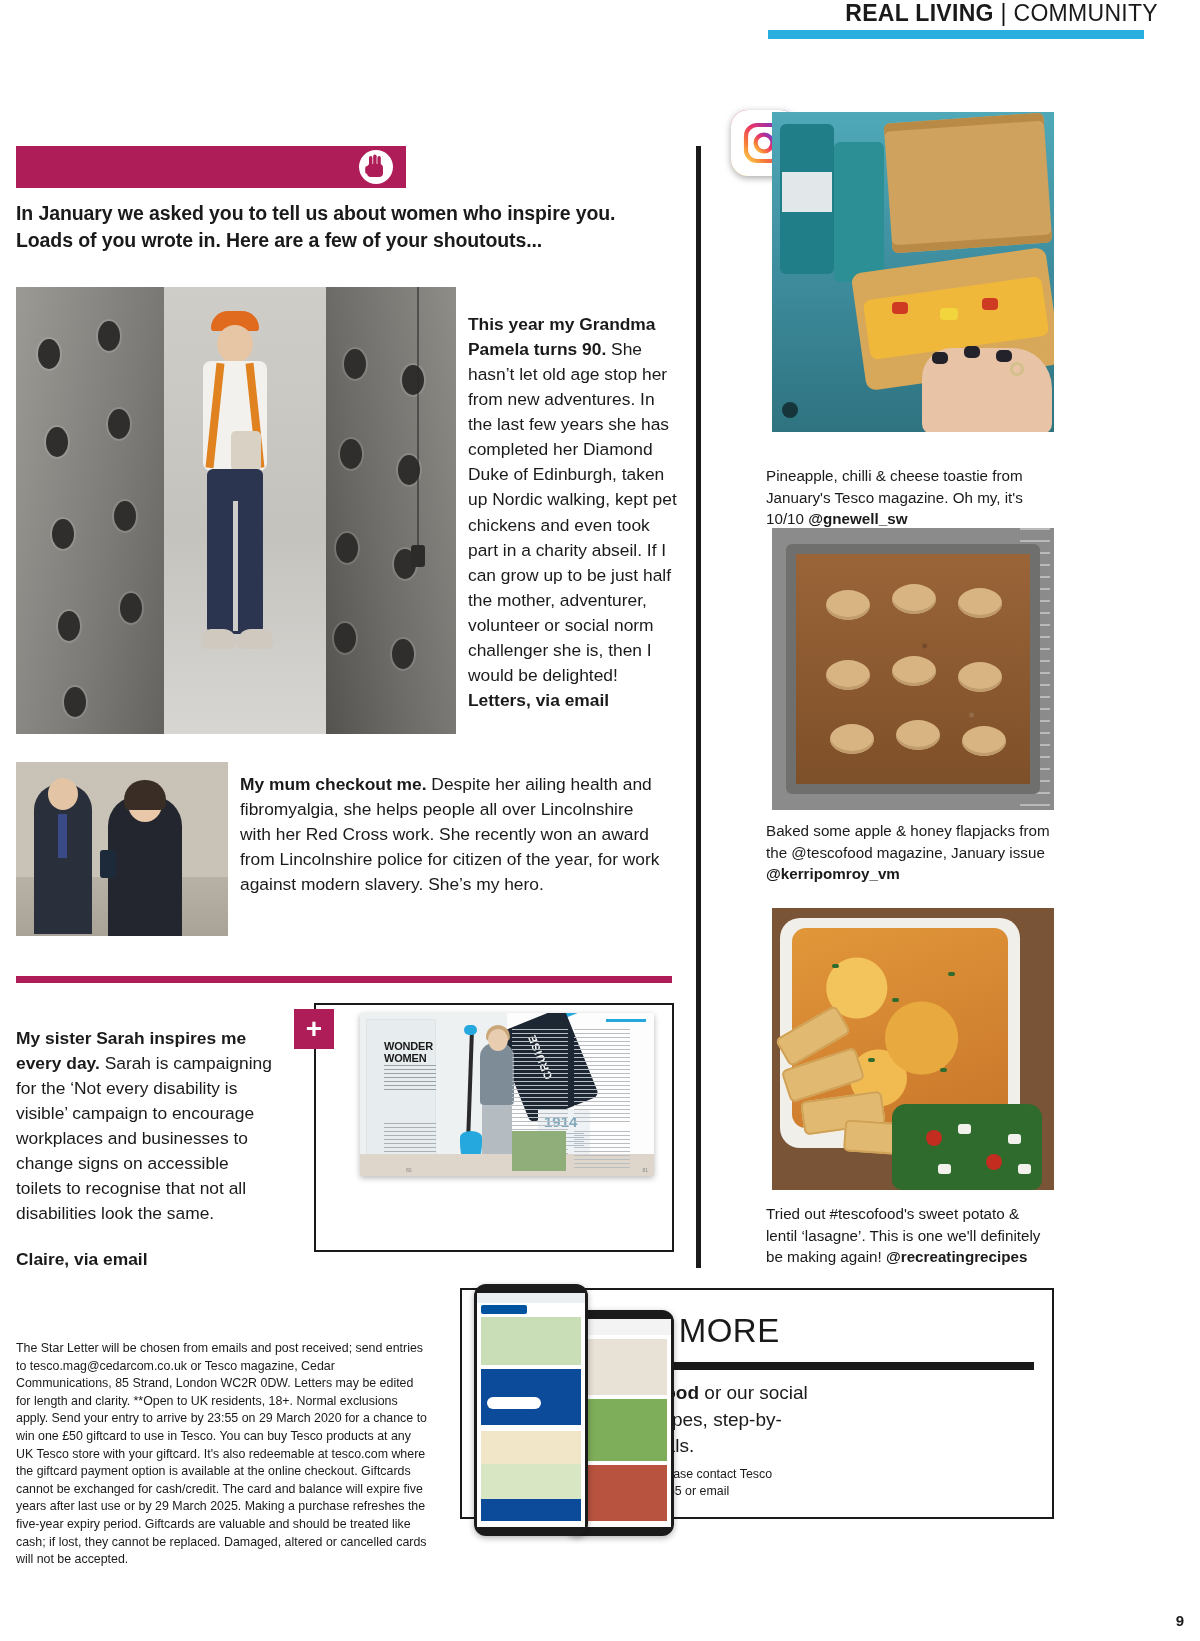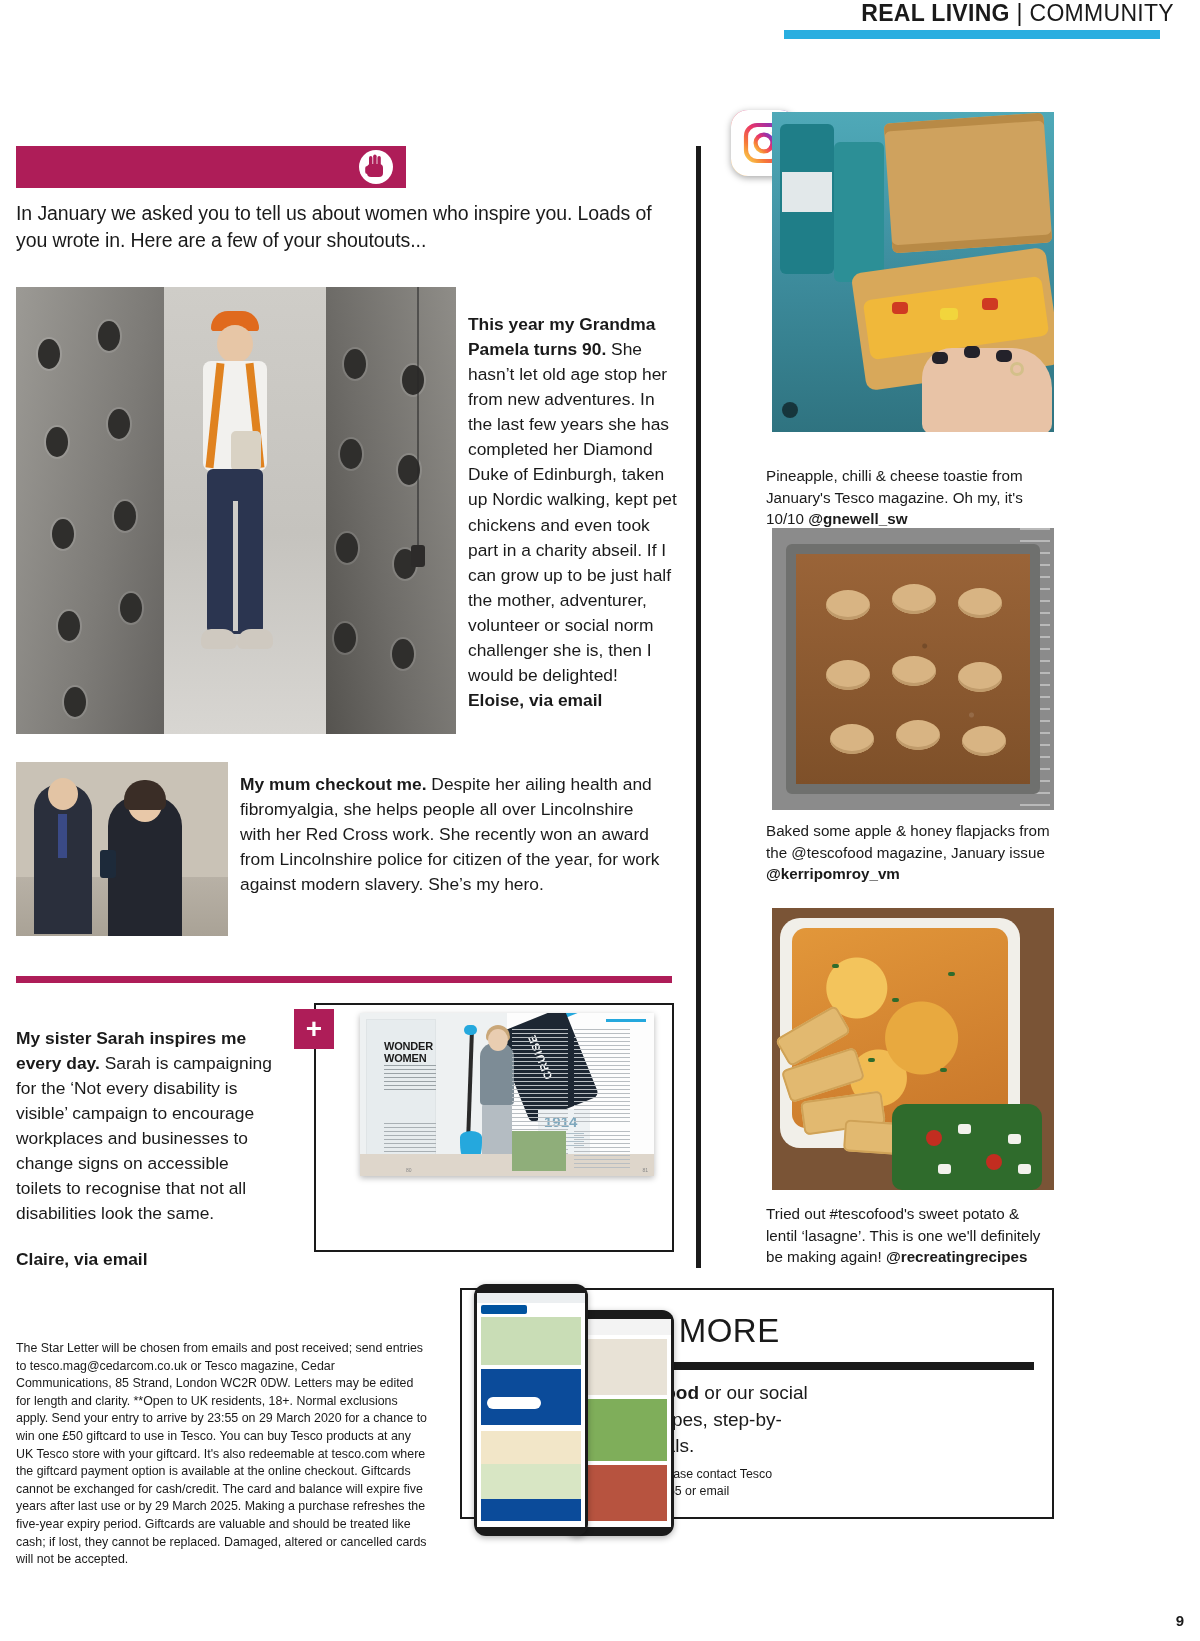--- a/index.html
+++ b/index.html
@@ -7,21 +7,21 @@
   body {
     width:1200px; height:1641px;
     background:#ffffff;
     font-family:"Liberation Sans", sans-serif;
     color:#1a1a1a;
     position:relative;
     overflow:hidden;
   }
 
   
-  #header { position:absolute; left:16px; top:0; width:1172px; height:46px; }
+  #header { position:absolute; left:0; top:0; width:1172px; height:46px; }
   #header-title {
     position:absolute; right:14px; top:0;
     font-size:23px; letter-spacing:0.3px; white-space:nowrap;
     font-family:"Liberation Sans", sans-serif;
   }
   #header-title .bold { font-weight:bold; }
   #header-title .sep { font-weight:normal; color:#111; }
   #header-title .light { font-weight:normal; }
   #header-rule {
     position:absolute; left:768px; top:30px; width:376px; height:9px;
@@ -39,21 +39,21 @@
   .fist-badge {
     position:absolute; right:13px; top:4px;
     width:34px; height:34px; border-radius:50%;
     background:#ffffff;
     display:flex; align-items:center; justify-content:center;
   }
   .fist-badge svg { display:block; }
 
   #intro {
     position:absolute; left:16px; top:200px; width:660px;
-    font-size:19.5px; font-weight:normal; line-height:1.38;
+    font-size:19.5px; font-weight:bold; line-height:1.38;
     letter-spacing:-0.1px;
   }
 
   
   #photo-grandma {
     position:absolute; left:16px; top:287px; width:440px; height:447px;
     background:#b9b6b0;
     overflow:hidden;
   }
   .bldg-left, .bldg-right {
@@ -370,21 +370,21 @@
     <div class="p-bag"></div>
     <div class="p-legs"></div>
     <div class="p-legsplit"></div>
     <div class="p-shoe1"></div>
     <div class="p-shoe2"></div>
   </div>
 </div>
 
 <div id="letter1">
   <span class="lede">This year my Grandma Pamela turns 90.</span><span> She hasn’t let old age stop her from new adventures. In the last few years she has completed her Diamond Duke of Edinburgh, taken up Nordic walking, kept pet chickens and even took part in a charity abseil. If I can grow up to be just half the mother, adventurer, volunteer or social norm challenger she is, then I would be delighted!</span>
-  <div class="sig">Eloise, via email</div>
+  <div class="sig">Letters, via email</div>
 </div>
 
 <div id="photo-award">
   <div class="aw-bg"></div>
   <div class="aw-wall"></div>
   <div class="aw-m1"></div>
   <div class="aw-m1h"></div>
   <div class="aw-m1t"></div>
   <div class="aw-m2"></div>
   <div class="aw-m2h"></div>

